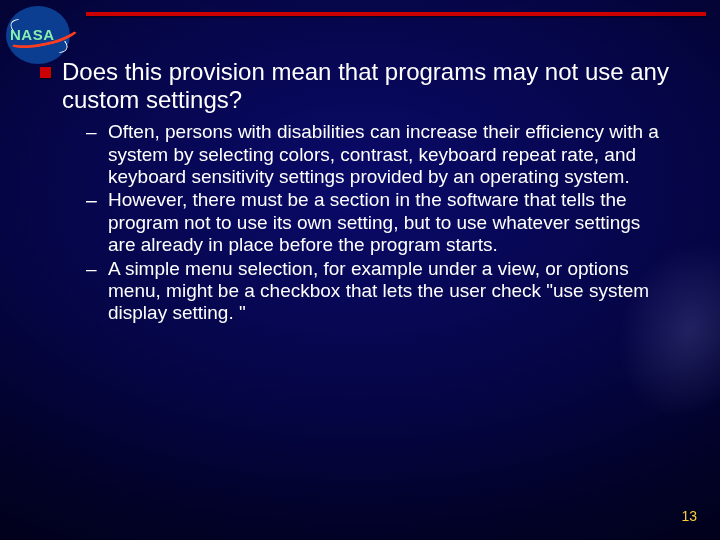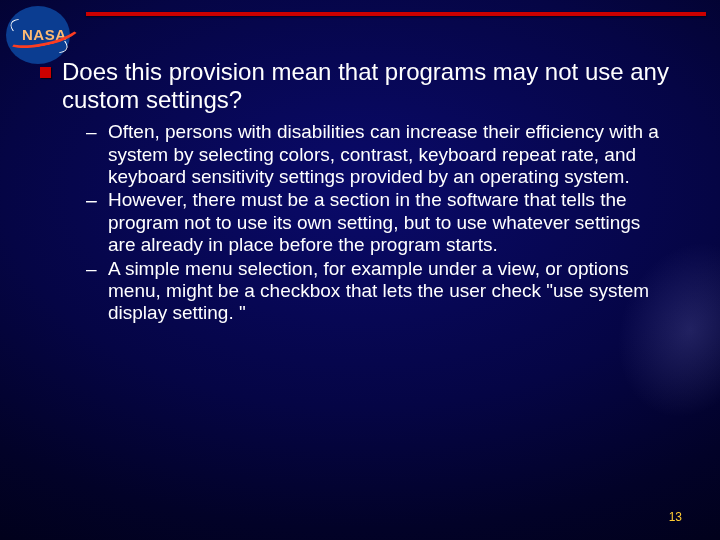--- a/index.html
+++ b/index.html
@@ -33,22 +33,22 @@
     width: 64px;
     height: 58px;
     background: #0b3d91;
     border-radius: 50%;
     position: relative;
     overflow: visible;
   }
   .logo-text {
     position: absolute;
     top: 20px;
-    left: 16px;
-    color: #fdba74;
+    left: 4px;
+    color: #86efac;
     font-weight: bold;
     font-size: 15px;
     letter-spacing: 0.5px;
     font-family: Arial, sans-serif;
   }
   .logo-swoosh {
     position: absolute;
     width: 72px;
     height: 20px;
     border: 3px solid #fc3d21;
@@ -115,23 +115,23 @@
     padding-left: 22px;
     margin-bottom: 1px;
   }
   .sub-item .dash {
     position: absolute;
     left: 0;
     top: 0;
   }
   .page-num {
     position: absolute;
-    right: 38px;
+    right: 23px;
     bottom: 16px;
-    font-size: 12px;
+    font-size: 14px;
     color: #ffcc33;
   }
   .corner-light {
     position: absolute;
     right: -40px;
     bottom: 120px;
     width: 140px;
     height: 180px;
     background: radial-gradient(ellipse at center, rgba(120,120,200,0.25) 0%, rgba(0,0,0,0) 70%);
     transform: rotate(20deg);

